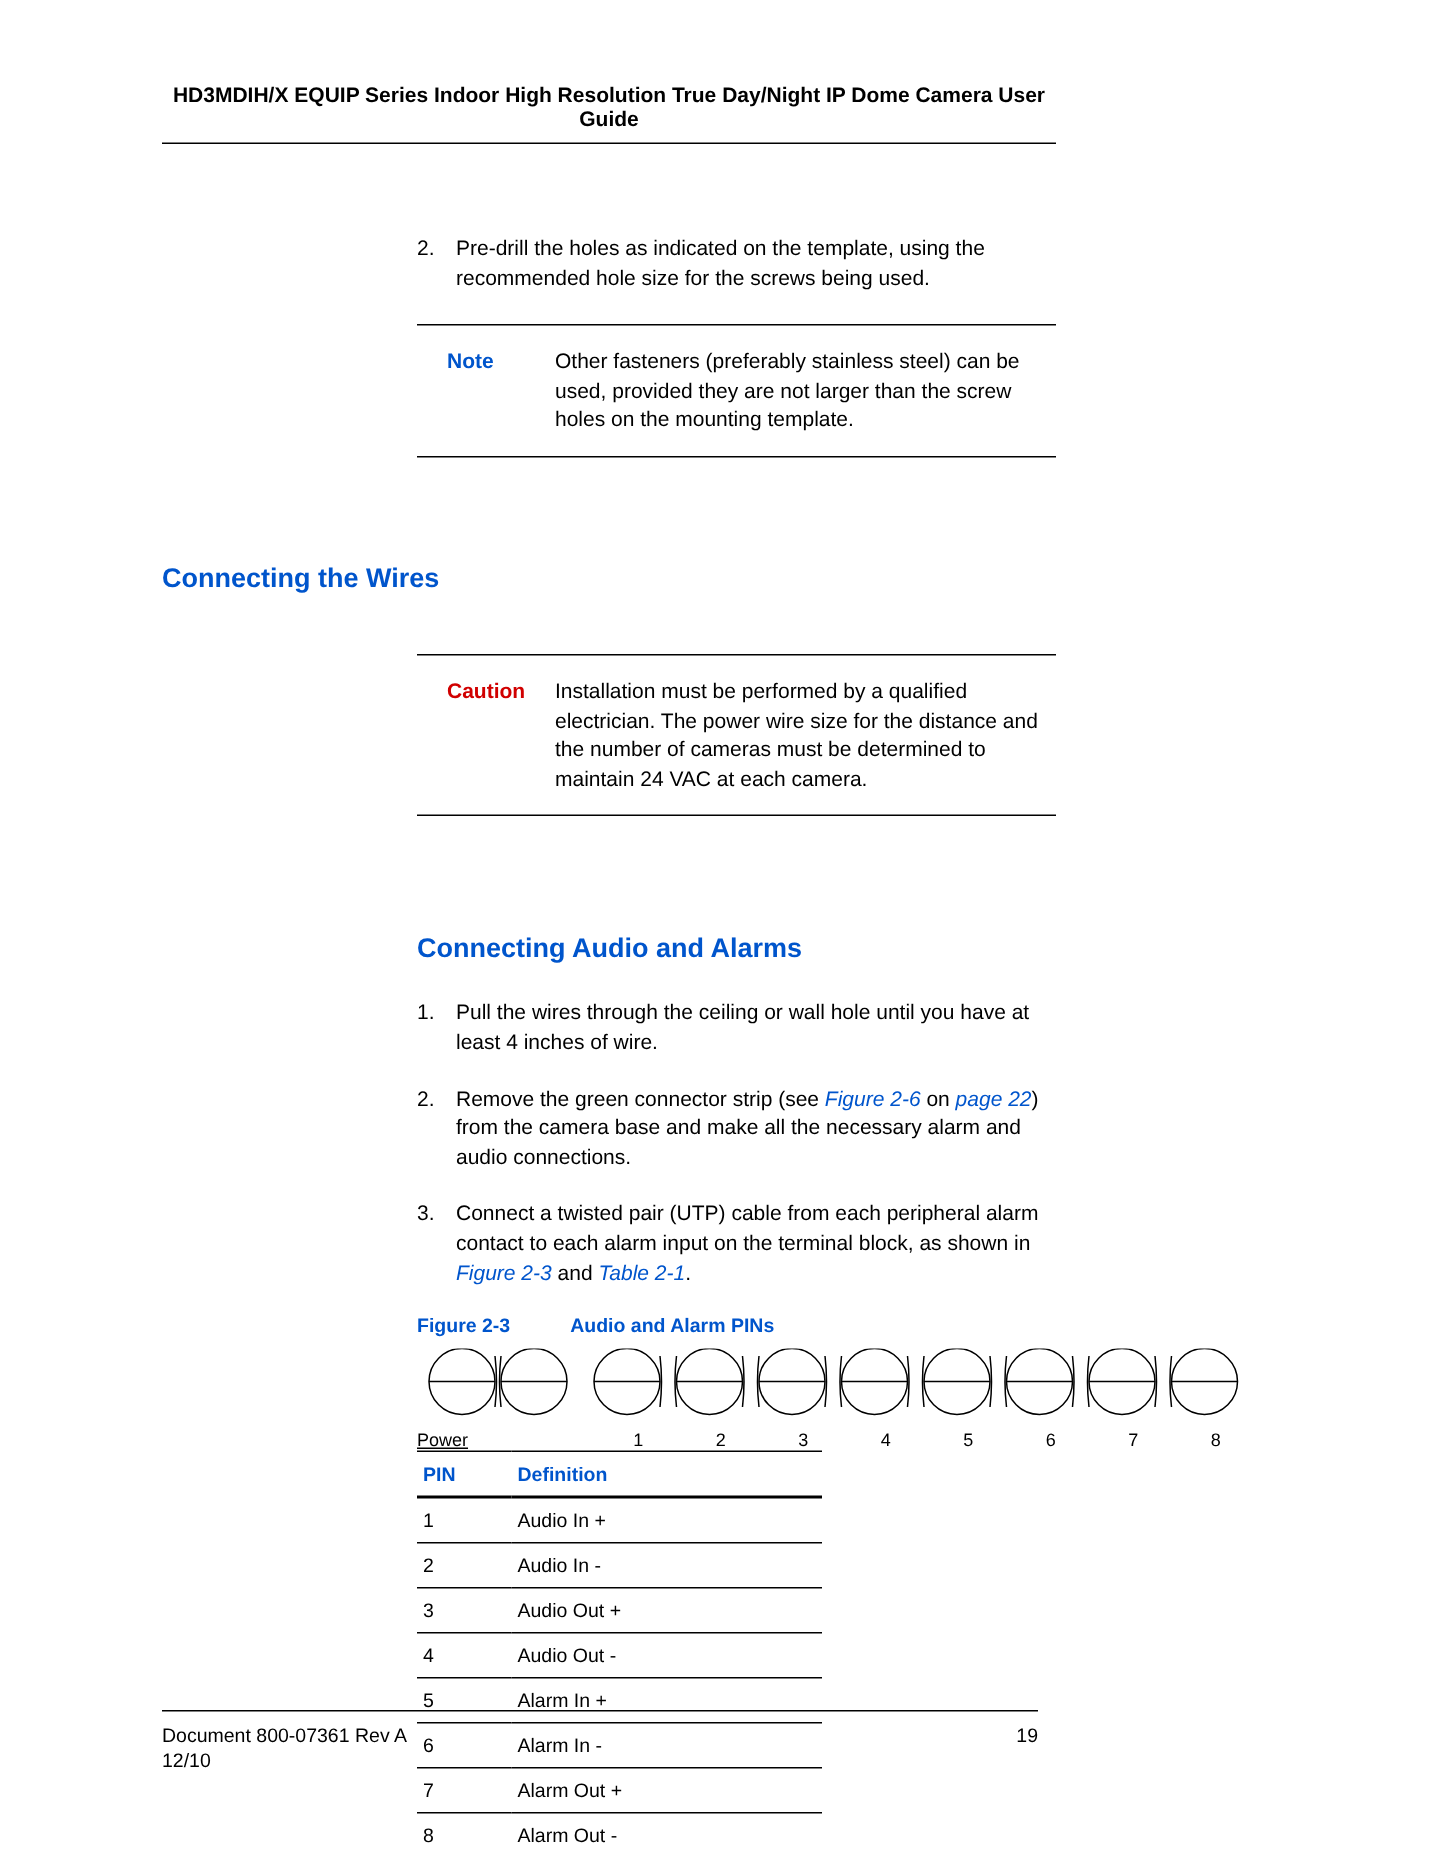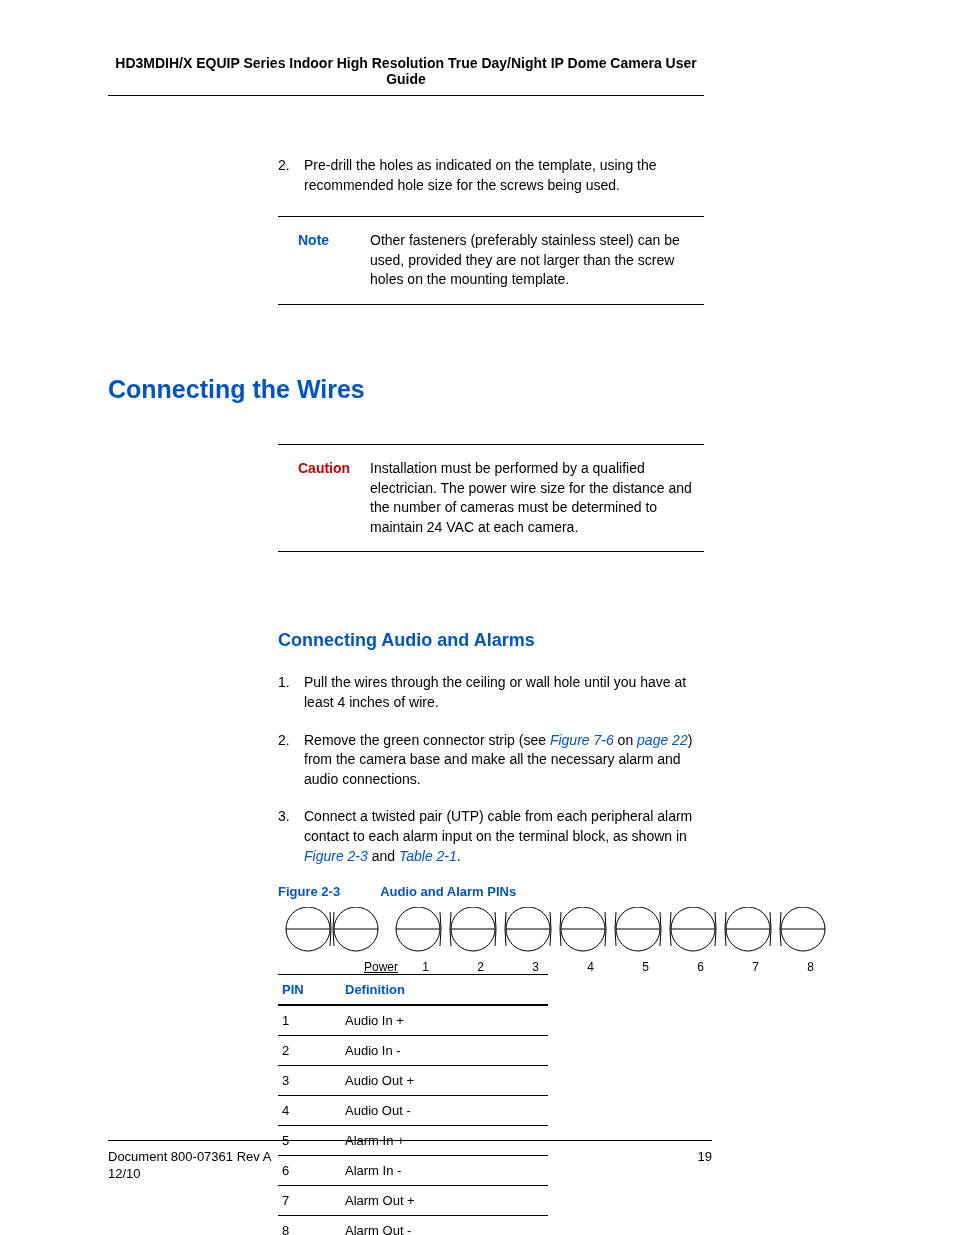--- a/index.html
+++ b/index.html
@@ -54,21 +54,21 @@
   .admon-label {
     width: 72px;
     flex-shrink: 0;
     font-weight: bold;
     padding-left: 20px;
   }
   .admon-note { color: #0055cc; }
   .admon-caution { color: #d10000; }
   .h1 {
     color: #0055cc;
-    font-size: 25px;
+    font-size: 18px;
     font-weight: bold;
     margin: 70px 0 40px 0;
   }
   .h2 {
     color: #0055cc;
     font-size: 18px;
     font-weight: bold;
     margin: 78px 0 22px 0;
   }
   .link { color: #0055cc; font-style: italic; cursor: pointer; }
@@ -79,21 +79,21 @@
     margin: 16px 0 8px 0;
   }
   .fig-caption .num { margin-right: 40px; }
   .pins-svg { width: 560px; height: 45px; }
   .pin-labels {
     display: flex;
     font-size: 12px;
     margin-top: 4px;
     width: 560px;
   }
-  .pin-labels .pwr { width: 120px; text-align: right; text-decoration: underline; }
+  .pin-labels .pwr { width: 120px; text-align: left; text-decoration: underline; }
   .pin-labels .num { width: 55px; text-align: center; }
   .tbl-caption {
     font-size: 13px;
     font-weight: bold;
     color: #0055cc;
     margin: 30px 0 8px 0;
   }
   .tbl-caption .num { margin-right: 60px; }
   table.pin-table {
     border-collapse: collapse;
@@ -111,21 +111,21 @@
   table.pin-table td {
     border-bottom: 1px solid #000;
     padding: 7px 4px;
   }
   table.pin-table th:first-child,
   table.pin-table td:first-child { width: 55px; }
   .footer {
     position: absolute;
     bottom: 52px;
     left: 108px;
-    right: 100px;
+    right: 120px;
     border-top: 1.5px solid #000;
     padding-top: 8px;
     display: flex;
     justify-content: space-between;
     font-size: 13px;
   }
   .footer-left { line-height: 1.3; }
 </style>
 </head>
 <body>
@@ -161,21 +161,21 @@
     <div class="h2">Connecting Audio and Alarms</div>
 
     <div class="step-row">
       <div class="step-num">1.</div>
       <div class="step-text">Pull the wires through the ceiling or wall hole until you have at least 4 inches of wire.</div>
     </div>
 
     <div class="step-row">
       <div class="step-num">2.</div>
       <div class="step-text">
-        <span>Remove the green connector strip (see </span><span class="link">Figure 7-6</span><span> on </span><span class="link">page 22</span><span>) from the camera base and make all the necessary alarm and audio connections.</span>
+        <span>Remove the green connector strip (see </span><span class="link">Figure 2-6</span><span> on </span><span class="link">page 22</span><span>) from the camera base and make all the necessary alarm and audio connections.</span>
       </div>
     </div>
 
     <div class="step-row">
       <div class="step-num">3.</div>
       <div class="step-text">
         <span>Connect a twisted pair (UTP) cable from each peripheral alarm contact to each alarm input on the terminal block, as shown in </span><span class="link">Figure 2-3</span><span> and </span><span class="link">Table 2-1</span><span>.</span>
       </div>
     </div>
 

